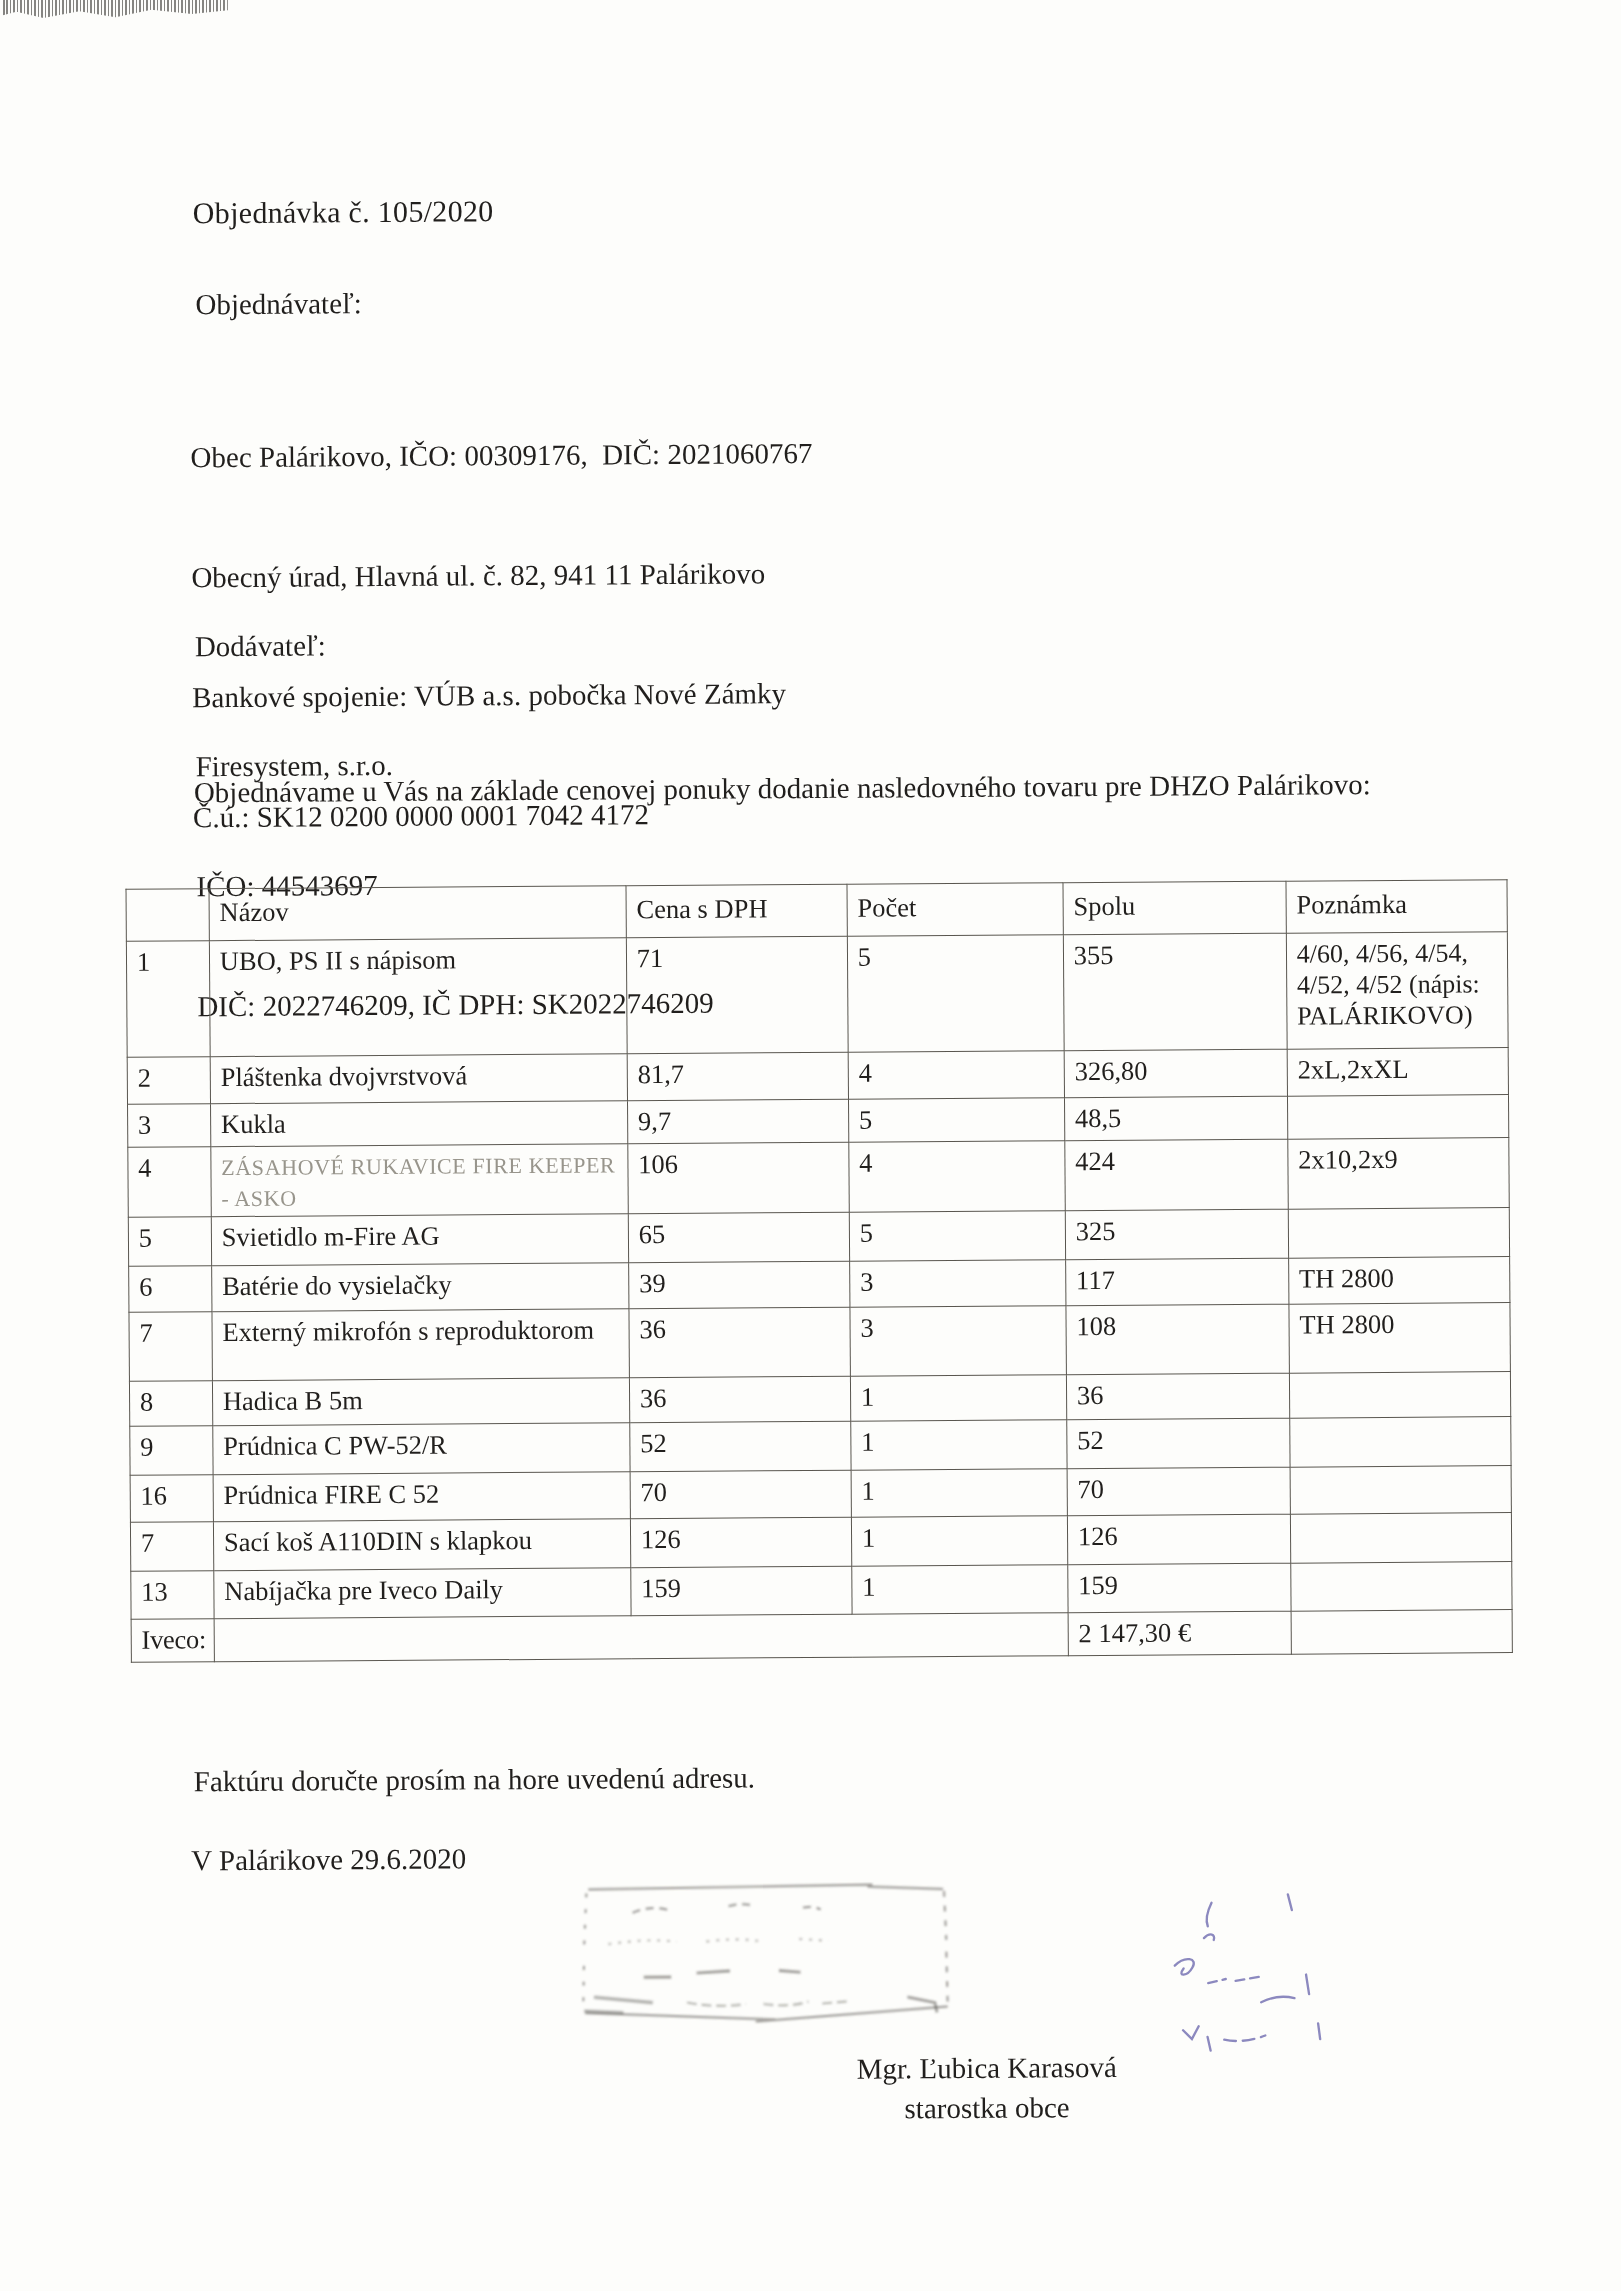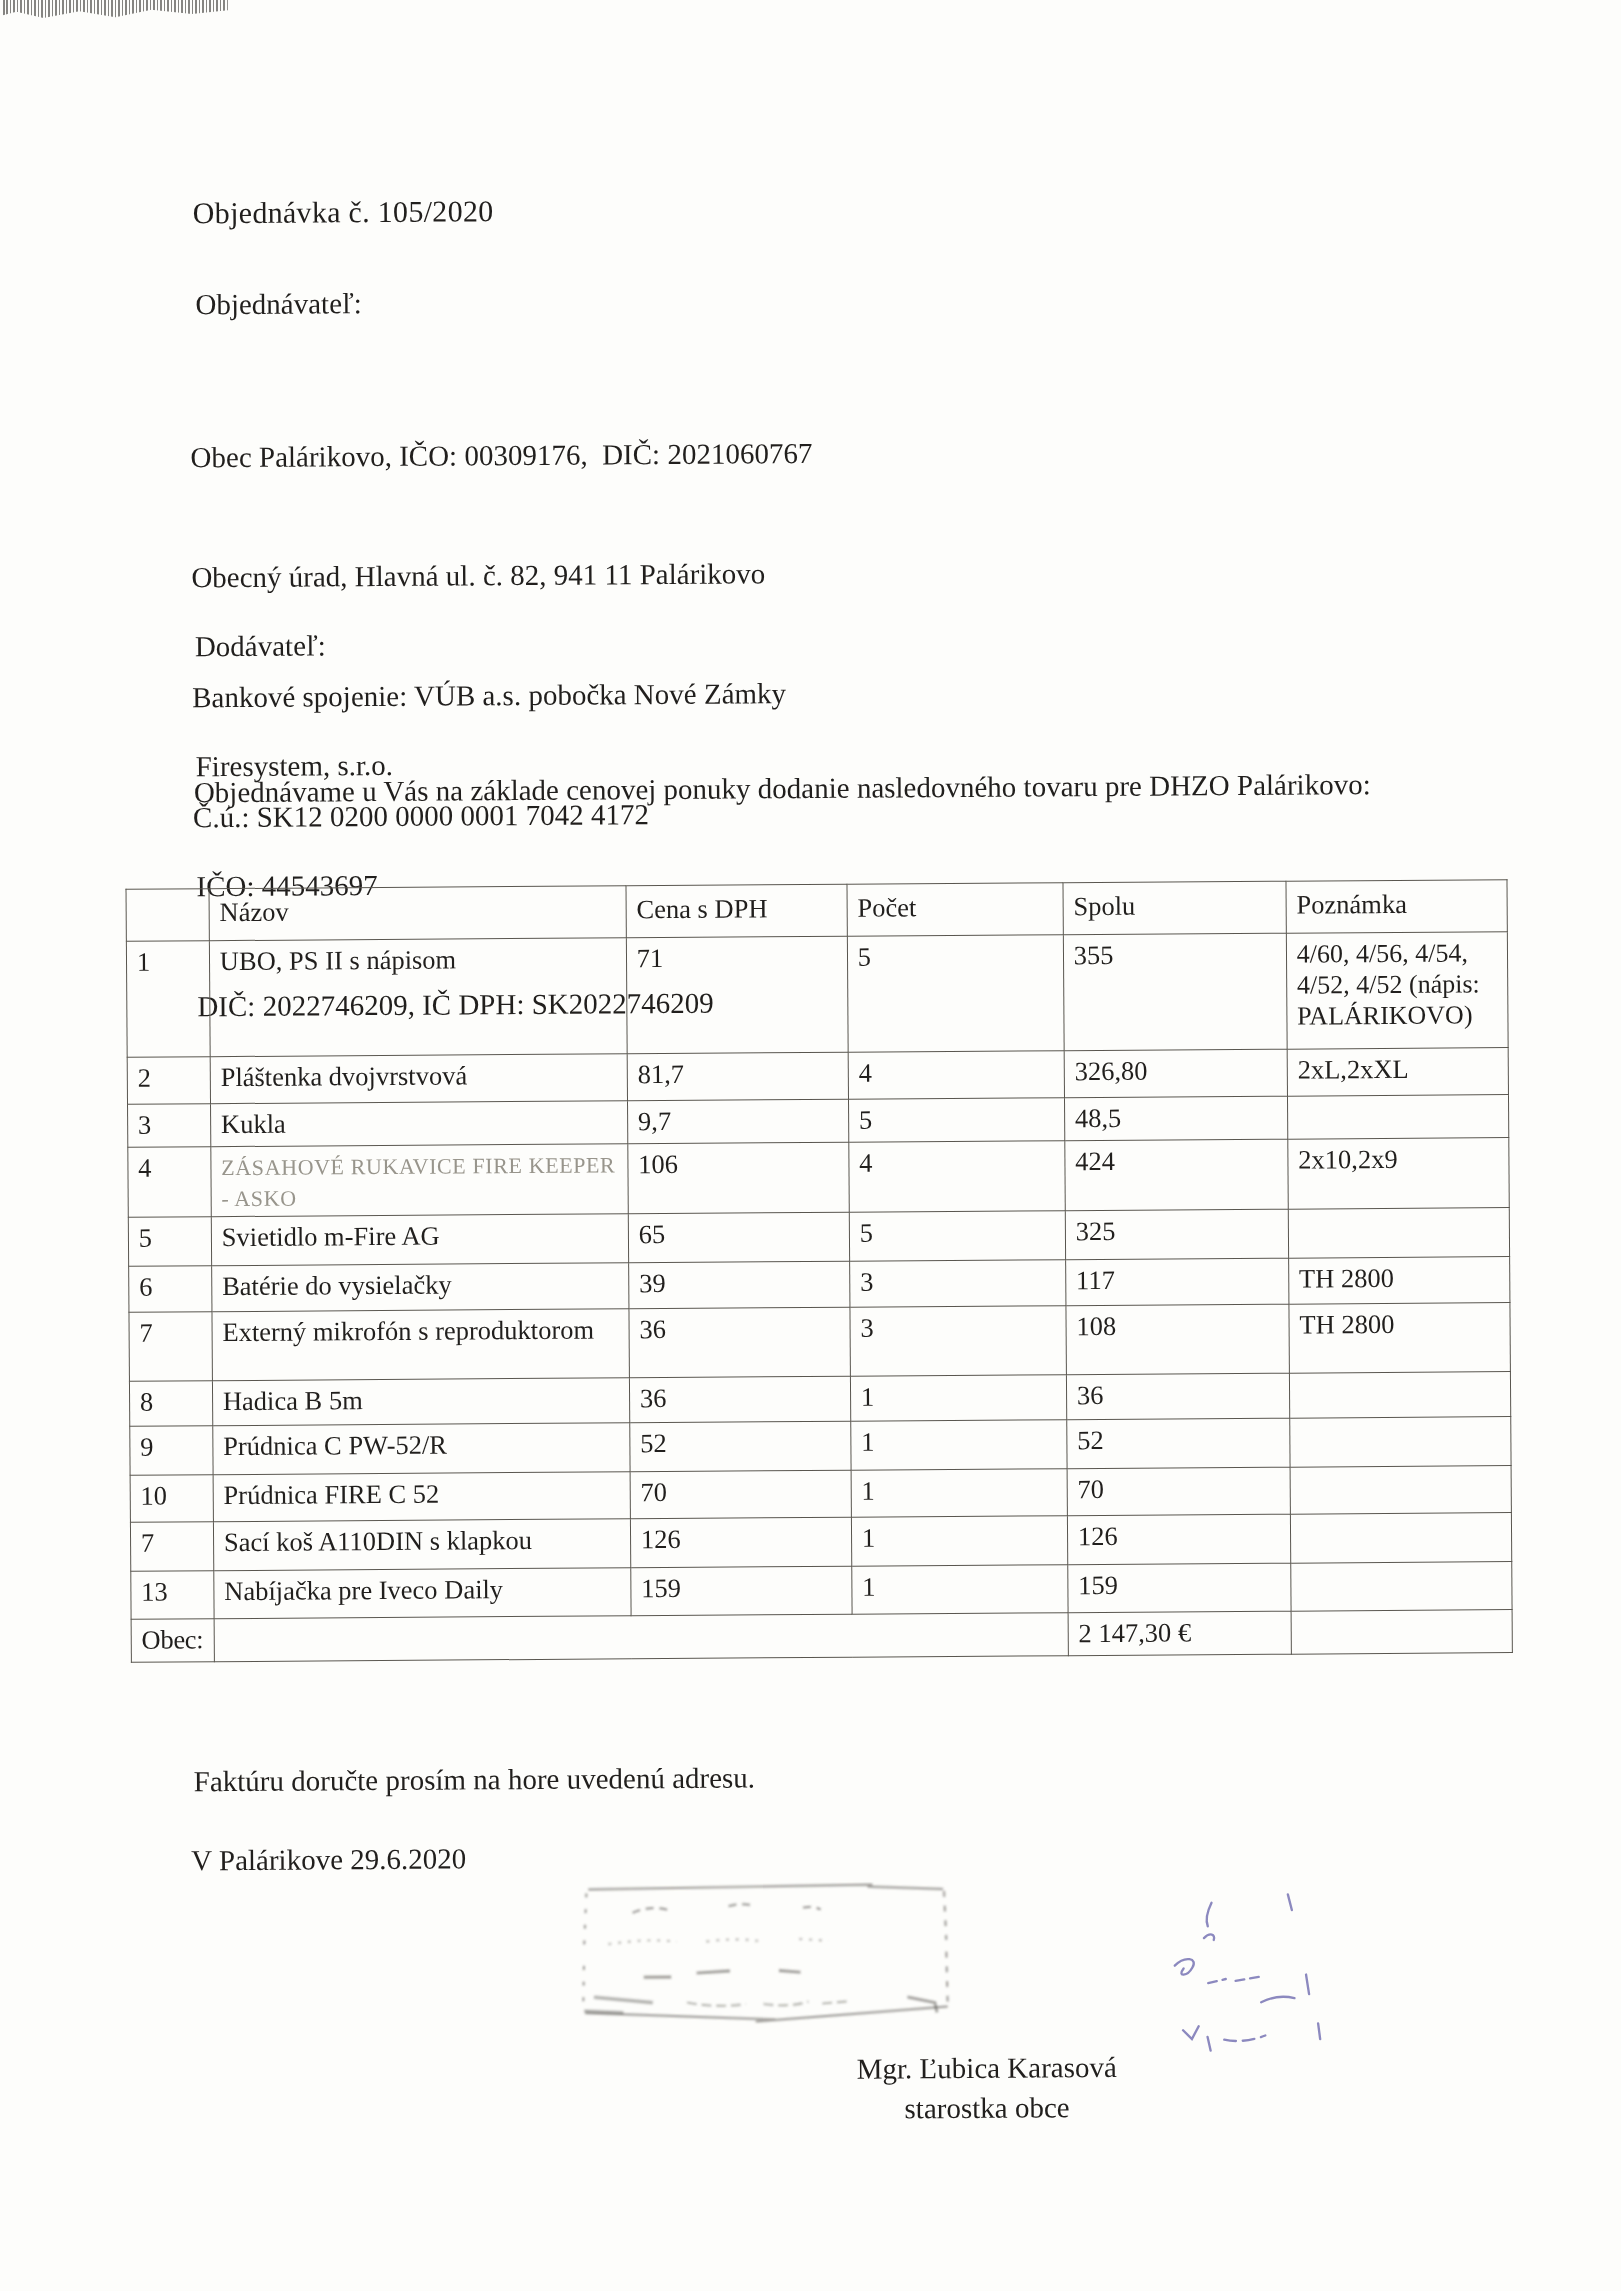--- a/index.html
+++ b/index.html
@@ -179,21 +179,21 @@
     </tr>
     <tr style="height:49px">
       <td class="c-num">9</td>
       <td>Prúdnica C PW-52/R</td>
       <td>52</td>
       <td>1</td>
       <td>52</td>
       <td></td>
     </tr>
     <tr style="height:47px">
-      <td class="c-num">10</td>
+      <td class="c-num">16</td>
       <td>Prúdnica FIRE C 52</td>
       <td>70</td>
       <td>1</td>
       <td>70</td>
       <td></td>
     </tr>
     <tr style="height:49px">
       <td class="c-num">7</td>
       <td>Sací koš A110DIN s klapkou</td>
       <td>126</td>
@@ -203,21 +203,21 @@
     </tr>
     <tr style="height:48px">
       <td class="c-num">13</td>
       <td>Nabíjačka pre Iveco Daily</td>
       <td>159</td>
       <td>1</td>
       <td>159</td>
       <td></td>
     </tr>
     <tr style="height:43px">
-      <td class="summary-label">Obec:</td>
+      <td class="summary-label">Iveco:</td>
       <td colspan="3"></td>
       <td>2 147,30 €</td>
       <td></td>
     </tr>
   </tbody>
     </table>
 
   <div class="invoice-note">Faktúru  doručte prosím na hore uvedenú adresu.</div>
   <div class="place-date">V Palárikove  29.6.2020</div>
 

